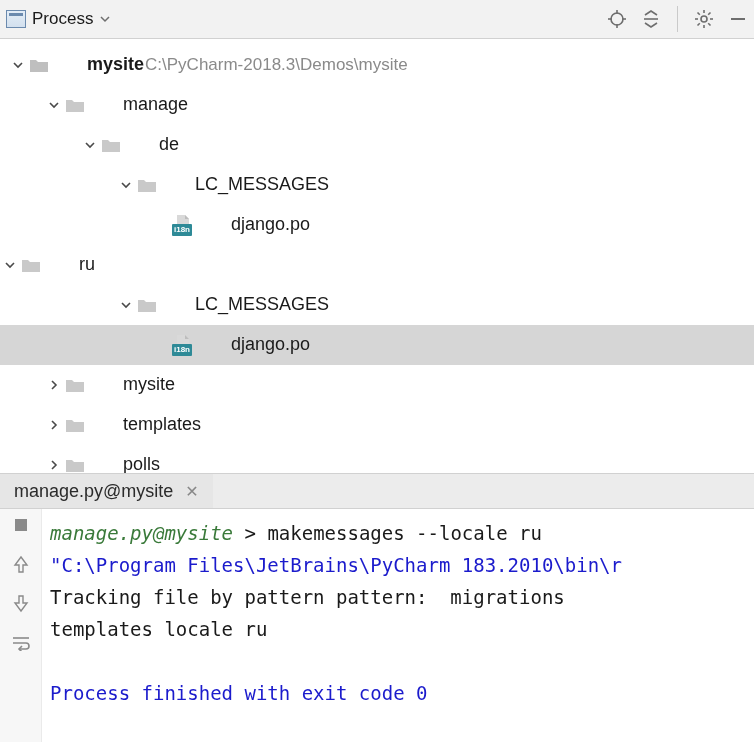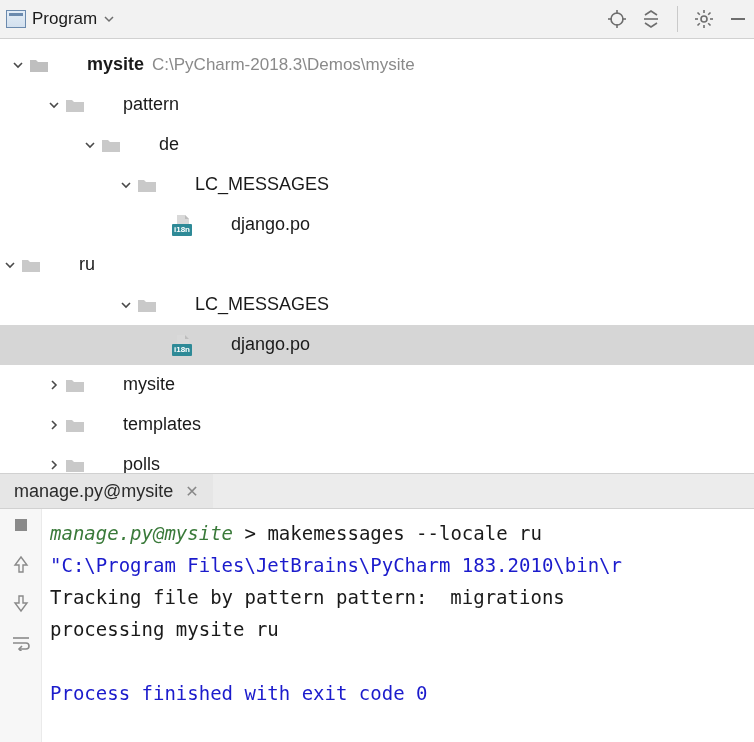--- a/index.html
+++ b/index.html
@@ -52,21 +52,21 @@
   align-items: center;
   height: 40px;
   white-space: nowrap;
 }
 .row.selected { background: #d6d6d6; }
 .chev { width: 20px; display: inline-flex; justify-content: center; align-items: center; }
 .chev svg { display: block; }
 .icon-slot { width: 22px; display: inline-flex; align-items: center; justify-content: center; margin-right: 6px; }
 .name { font-size: 18px; margin-left: 31px; }
 .bold { font-weight: 700; }
-.path { color: #8a8a8a; margin-left: 8px; font-size: 17px; }
+.path { color: #8a8a8a; margin-left: 1px; font-size: 17px; }
 .i18n-badge {
   font-family: Arial, sans-serif;
   font-size: 8px;
   font-weight: 700;
   background: #2e8a97;
   color: white;
   padding: 2px 2px;
   border-radius: 1px;
   line-height: 1;
   display: inline-block;
@@ -129,21 +129,21 @@
 .c-green-italic { color: #3a7a3a; font-style: italic; }
 .c-navy { color: #1b1bcc; }
 .c-black { color: #1a1a1a; }
 </style>
 </head>
 <body>
 
 <div class="toolbar">
   <div class="tool-left">
     <span class="project-icon"></span>
-    <span class="project-label">Program</span>
+    <span class="project-label">Process</span>
     <span class="dropdown-arrow">
       <svg width="12" height="12" viewBox="0 0 12 12">
           <path d="M2 4 L6 8 L10 4" fill="none" stroke="#6e6e6e" stroke-width="1.5"></path>
         </svg>
     </span>
   </div>
   <div class="tool-right">
     <span class="tb-btn">
       <svg width="20" height="20" viewBox="0 0 20 20">
           <circle cx="10" cy="10" r="6" fill="none" stroke="#6e6e6e" stroke-width="1.6"></circle>
@@ -205,21 +205,21 @@
     <span class="chev">
         <svg width="14" height="14" viewBox="0 0 14 14">
           <path d="M3 5 L7 9 L11 5" fill="none" stroke="#4a4a4a" stroke-width="1.6"></path>
         </svg>
       </span>
     <span class="icon-slot">
         <svg width="20" height="16" viewBox="0 0 20 16">
           <path d="M1 3 L7 3 L9 5 L19 5 L19 15 L1 15 Z" fill="#c9c9c9"></path>
         </svg>
       </span>
-    <span class="name">pattern</span>
+    <span class="name">manage</span>
   </div>
 
   <div class="row" style="padding-left:80px">
     <span class="chev">
         <svg width="14" height="14" viewBox="0 0 14 14">
           <path d="M3 5 L7 9 L11 5" fill="none" stroke="#4a4a4a" stroke-width="1.6"></path>
         </svg>
       </span>
     <span class="icon-slot">
         <svg width="20" height="16" viewBox="0 0 20 16">
@@ -369,17 +369,17 @@
         <svg width="20" height="16" viewBox="0 0 20 16">
           <line x1="2" y1="3" x2="18" y2="3" stroke="#8a8a8a" stroke-width="1.6"></line>
           <path d="M2 8 L15 8 Q18 8 18 11 Q18 14 15 14 L9 14" fill="none" stroke="#8a8a8a" stroke-width="1.6"></path>
           <path d="M11 11 L8 14 L11 17" fill="none" stroke="#8a8a8a" stroke-width="1.6"></path>
         </svg>
       </span>
   </div>
   <div class="console"><span class="c-green-italic">manage.py@mysite</span><span class="c-black"> </span><span class="c-black">&gt;</span><span class="c-black"> </span><span class="c-black">makemessages --locale ru</span>
 <span class="c-navy">"C:\Program Files\JetBrains\PyCharm 183.2010\bin\r</span>
 <span class="c-black">Tracking file by pattern pattern:  migrations</span>
-<span class="c-black">processing mysite ru</span>
+<span class="c-black">templates locale ru</span>
 
 <span class="c-navy">Process finished with exit code 0</span>
 </div>
 </div>
 
 </body></html>

